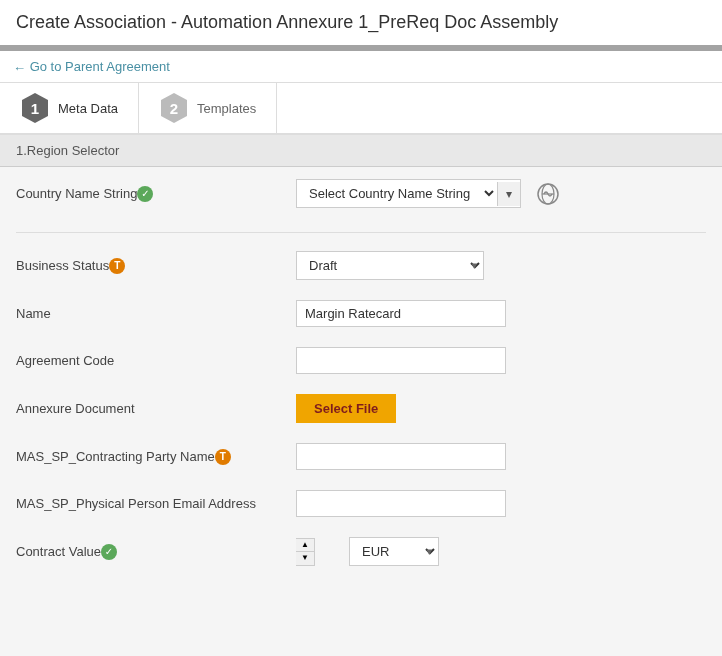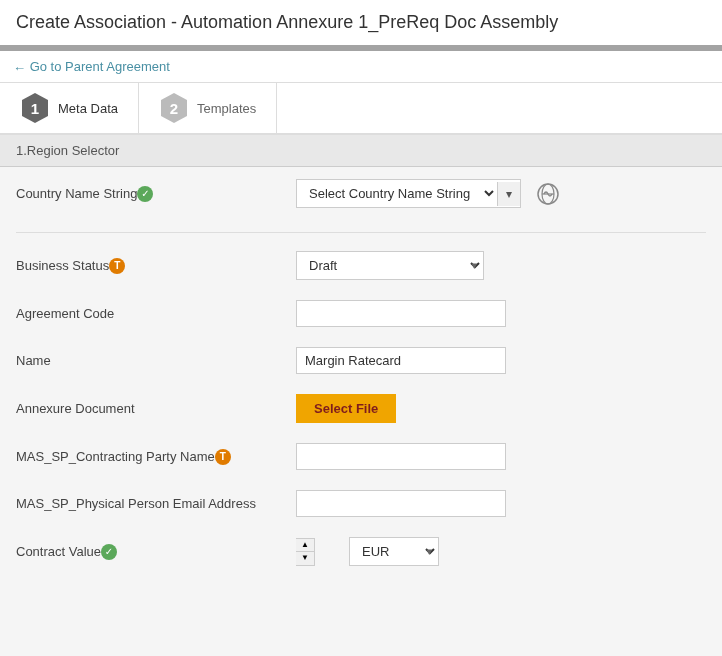--- a/index.html
+++ b/index.html
@@ -379,33 +379,33 @@
           <option value="Draft" selected="">Draft</option>
           <option value="Active">Active</option>
           <option value="Inactive">Inactive</option>
         </select>
       </div>
     </div>
   </div>
 
   <div class="field-row">
     <div class="field-label">
+      <span>Name</span>
+    </div>
+    <div class="field-value">
+      <input type="text" class="input-name" value="Margin Ratecard" style="">
+    </div>
+  </div>
+
+  <div class="field-row">
+    <div class="field-label">
       <span>Agreement Code</span>
     </div>
     <div class="field-value">
       <input type="text" class="input-code" value="" style="">
-    </div>
-  </div>
-
-  <div class="field-row">
-    <div class="field-label">
-      <span>Name</span>
-    </div>
-    <div class="field-value">
-      <input type="text" class="input-name" value="Margin Ratecard" style="">
     </div>
   </div>
 
   <div class="field-row">
     <div class="field-label">
       <span>Annexure Document</span>
     </div>
     <div class="field-value">
       <button class="btn-orange">
         <span>Select File</span>

